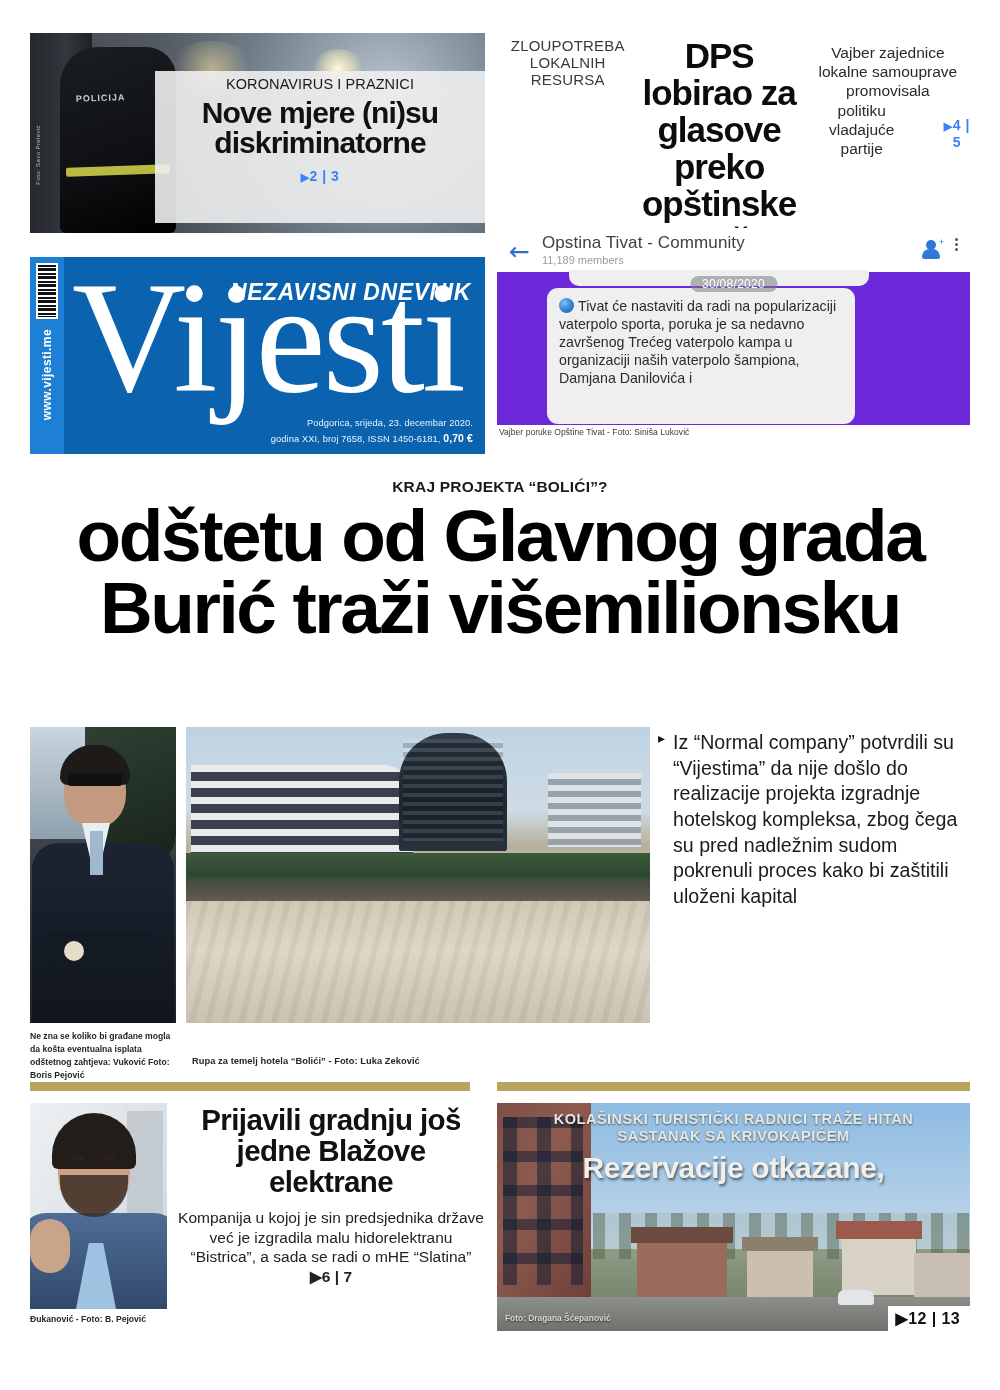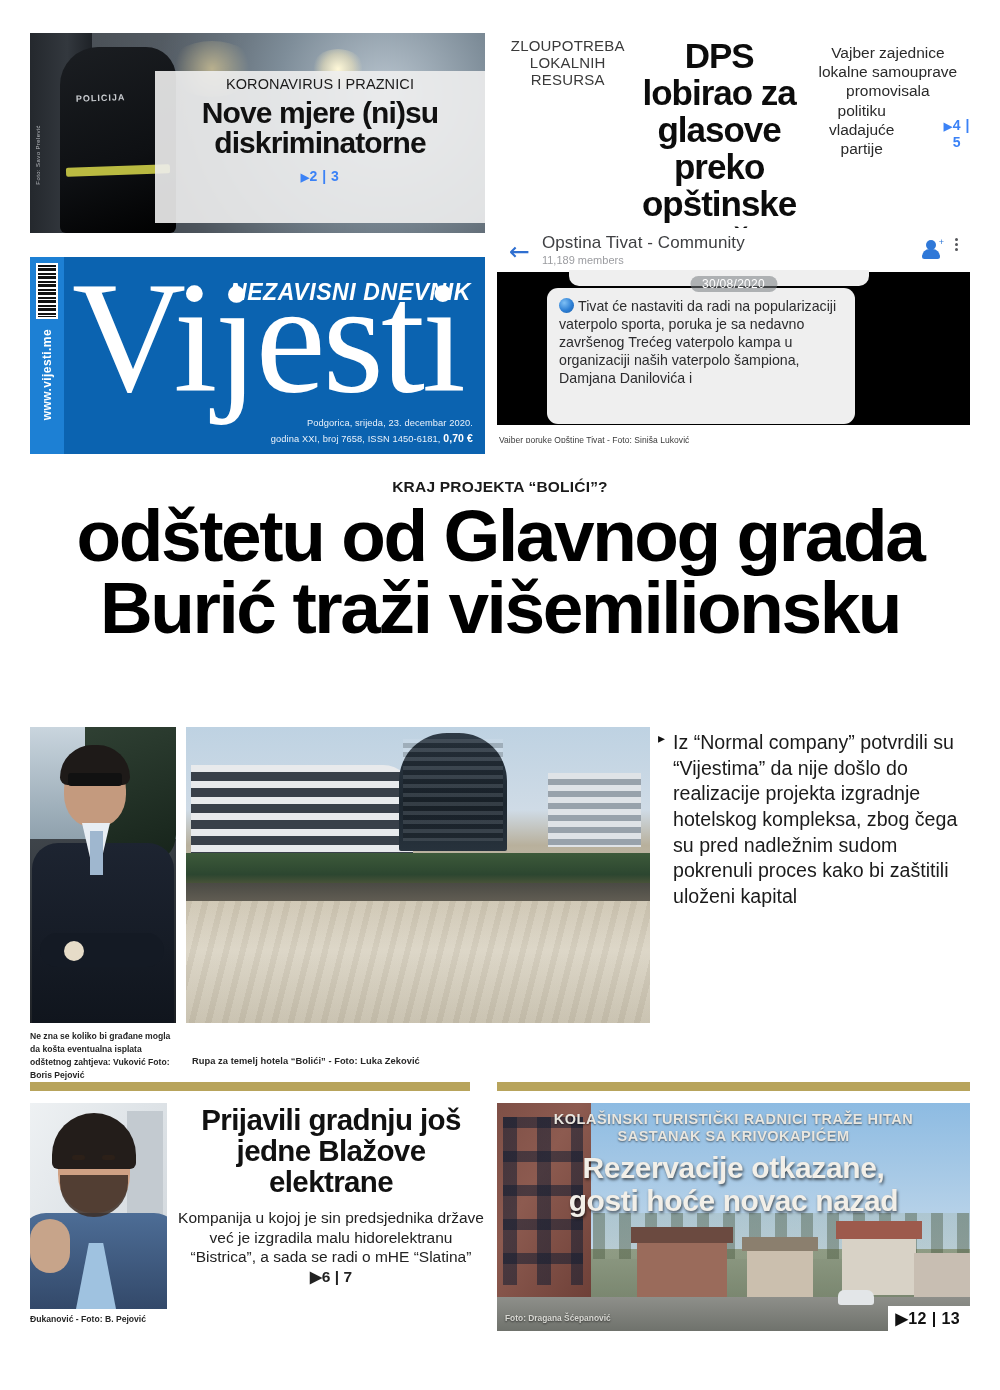--- a/index.html
+++ b/index.html
@@ -142,21 +142,21 @@
   .vb-sub { font-size: 11px; color: #9b9ca0; margin-top: 1px; }
   .vb-person {
     width: 22px; height: 22px; margin-top: 4px; position: relative;
   }
   .vb-person .h { position:absolute; left:5px; top:3px; width:10px;height:10px;border-radius:50%;background:#2f78d8; }
   .vb-person .b { position:absolute; left:1px; top:12px; width:18px;height:10px;border-radius:9px 9px 3px 3px;background:#2f78d8; }
   .vb-person .s { position:absolute; right:-1px; top:0px; font-size:9px;color:#2f78d8; }
   .vb-dots { margin-top: 5px; display:flex; flex-direction:column; gap:2px; align-items:center; }
   .vb-dots i { width:3px;height:3px;border-radius:50%;background:#55565a; display:block; }
   .viber-body {
-    height: 153px; background: #000000; position: relative; padding-top: 3px;
+    height: 153px; background: #6d28d9; position: relative; padding-top: 3px;
   }
   .vb-prevbubble {
     position:absolute; left: 72px; top: -2px;
     width: 300px; height: 16px; background:#efefef; border-radius: 0 0 10px 10px;
   }
   .vb-date {
     position: absolute; left: 50%; transform: translateX(-50%); top: 4px;
     background: rgba(120,125,130,0.55); color: #fff;
     font-size: 12px; padding: 1px 12px; border-radius: 9px; z-index: 3;
     letter-spacing: .3px;
@@ -167,21 +167,21 @@
     background: #efefef; border-radius: 11px;
     padding: 9px 12px 4px 12px;
     font-size: 14.2px; line-height: 1.27; color: #2c2c2e;
   }
   .vb-emoji {
     display: inline-block; width: 15px; height: 15px; border-radius: 50%;
     background: radial-gradient(circle at 35% 32%, #7fc0f5 0%, #2d7fd4 55%, #1b5ea8 100%);
     vertical-align: -2px; margin-right: 4px;
   }
   .viber-credit {
-    font-size: 8.5px; color: #3a3a3a; padding: 10px 0 0 2px; letter-spacing: .05px;
+    font-size: 8.5px; color: #3a3a3a; padding: 2px 0 0 2px; letter-spacing: .05px;
   }
 
   
   .masthead {
     position: absolute; left: 30px; top: 257px;
     width: 455px; height: 197px;
     background: #0b63b0;
     overflow: hidden;
   }
   .mh-strip {
@@ -558,19 +558,18 @@
     <span class="trees"></span>
     <span class="h1"></span>
     <span class="h2b"></span>
     <span class="h3b"></span>
     <span class="h4b"></span>
     <span class="road"></span>
     <span class="car"></span>
     <div class="br-kicker">KOLAŠINSKI TURISTIČKI RADNICI TRAŽE HITAN SASTANAK SA KRIVOKAPIĆEM</div>
     <div class="br-head">
       <div>Rezervacije otkazane,</div>
-      <div>gosti hoće novac nazad</div>
     </div>
     <div class="br-credit">Foto: Dragana Šćepanović</div>
     <div class="br-pg">▶<span>12 | 13</span></div>
   </div>
 
 </div>
 
 </body></html>

